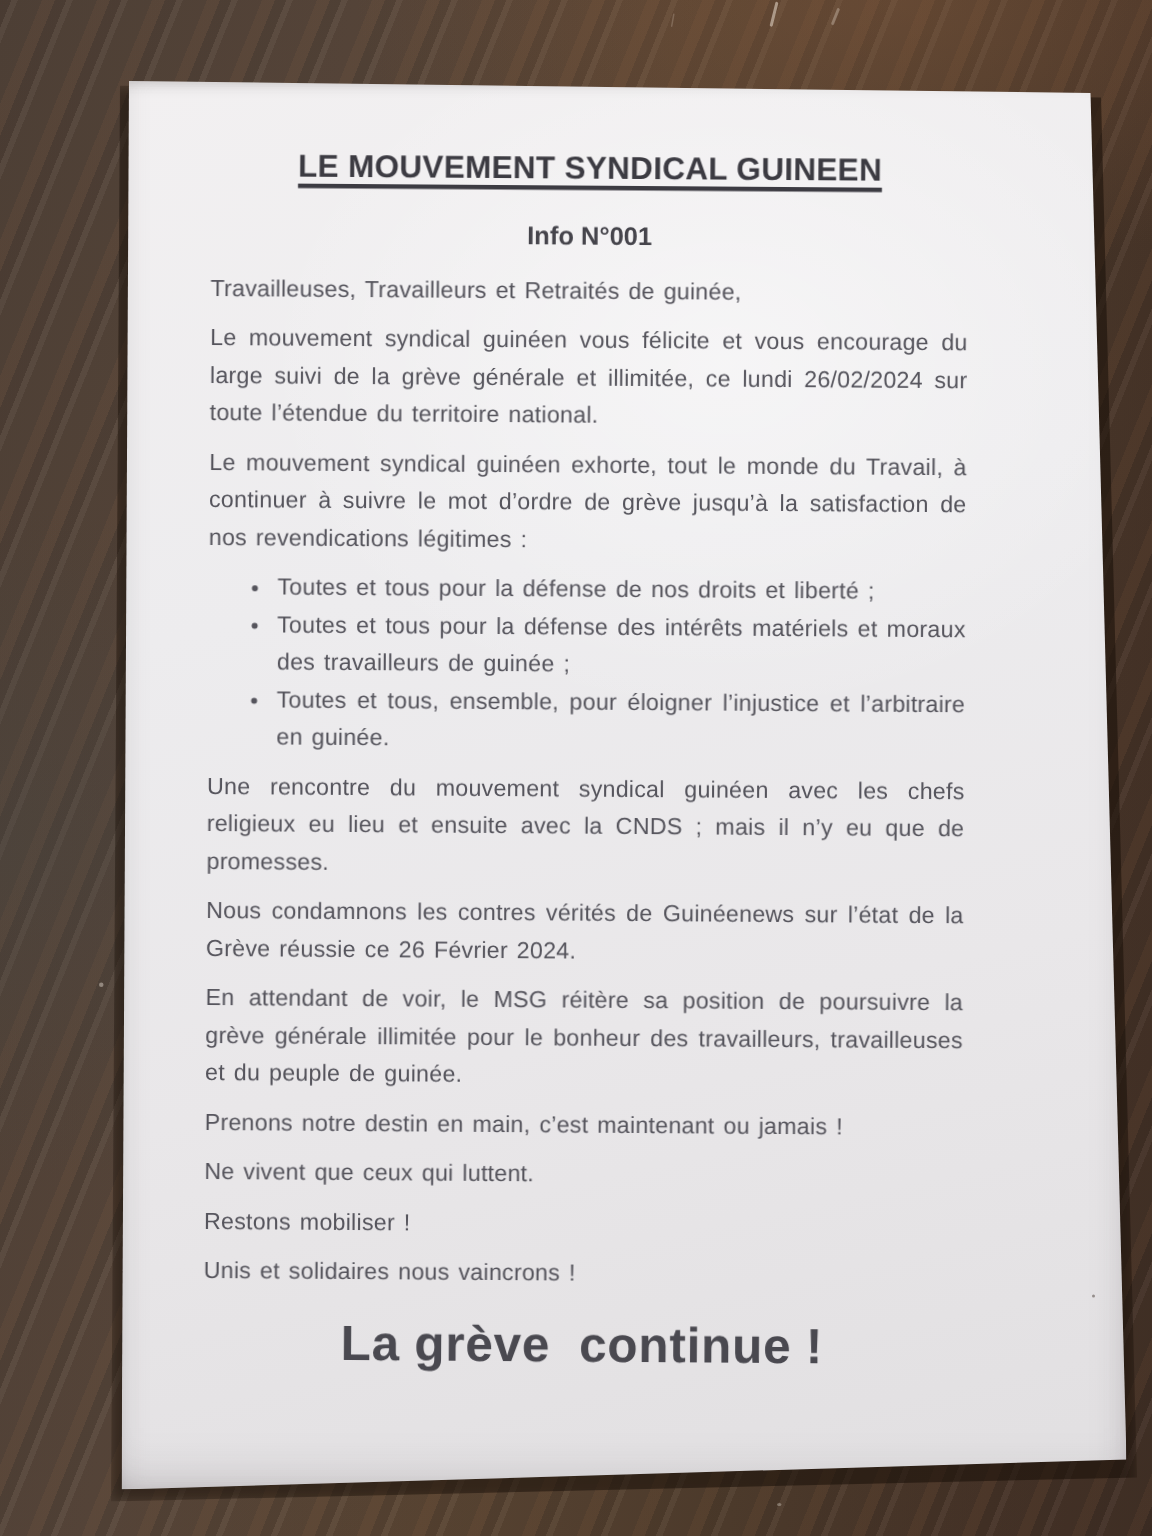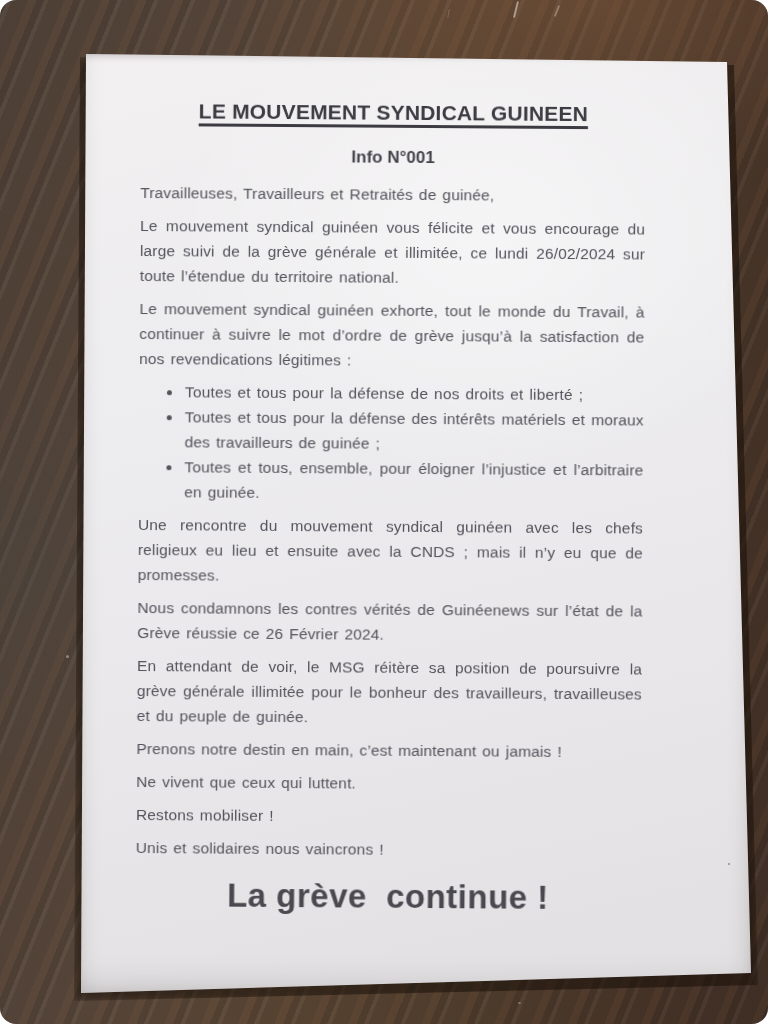--- a/index.html
+++ b/index.html
@@ -1,21 +1,21 @@
 <!DOCTYPE html>
 <html><head>
 <meta charset="utf-8">
 <style>
   html, body {
     margin: 0; padding: 0;
     width: 768px; height: 1024px;
     overflow: hidden;
     font-family: "Liberation Sans", "DejaVu Sans", sans-serif;
   }
-  .scene { position: relative; width: 768px; height: 1024px; overflow: hidden; border-radius: 16px; }
+  .scene { position: relative; width: 768px; height: 1024px; overflow: hidden; }
 
   
   .wood {
     position: absolute; inset: 0;
     background:
       radial-gradient(ellipse 520px 260px at 78% 0%, rgba(160,105,70,0.28), transparent 70%),
       radial-gradient(ellipse 420px 300px at 0% 55%, rgba(70,72,70,0.30), transparent 75%),
       repeating-linear-gradient(112deg,
         rgba(0,0,0,0.10) 0px, rgba(0,0,0,0.10) 7px,
         rgba(255,255,255,0.030) 7px, rgba(255,255,255,0.030) 11px,

